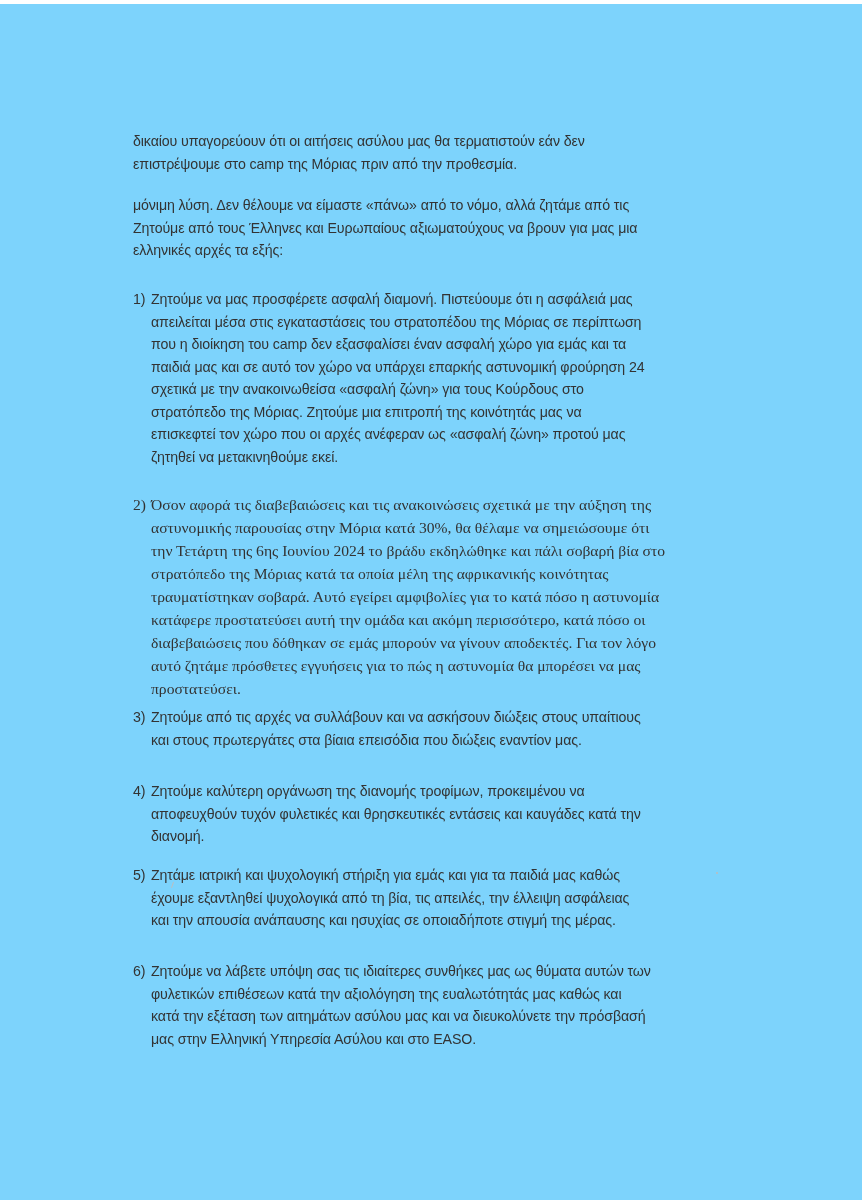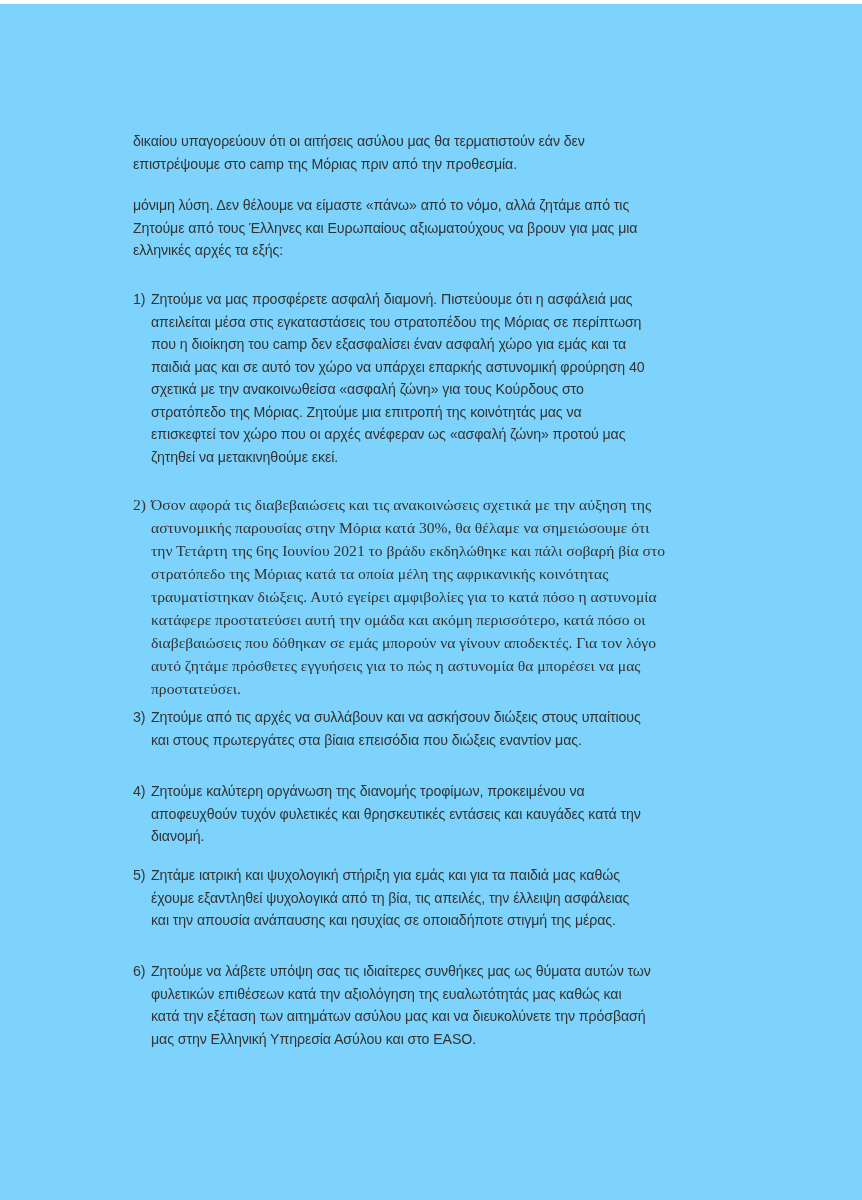--- a/index.html
+++ b/index.html
@@ -34,36 +34,36 @@
     <span class="p-line">Ζητούμε από τους Έλληνες και Ευρωπαίους αξιωματούχους να βρουν για μας μια</span>
     <span class="p-line">ελληνικές αρχές τα εξής:</span>
   </div>
 
   <div class="item sans" style="top:284px;">
     <span class="num p-line">1)</span>
     <div class="body">
       <span class="p-line">Ζητούμε να μας προσφέρετε  ασφαλή διαμονή. Πιστεύουμε ότι η ασφάλειά μας</span>
       <span class="p-line">απειλείται μέσα στις εγκαταστάσεις του στρατοπέδου της Μόριας σε περίπτωση</span>
       <span class="p-line">που  η διοίκηση του camp  δεν εξασφαλίσει έναν ασφαλή χώρο για εμάς και τα</span>
-      <span class="p-line">παιδιά μας και σε  αυτό  τον χώρο να υπάρχει  επαρκής αστυνομική φρούρηση 40</span>
+      <span class="p-line">παιδιά μας και σε  αυτό  τον χώρο να υπάρχει  επαρκής αστυνομική φρούρηση 24</span>
       <span class="p-line">σχετικά με την ανακοινωθείσα «ασφαλή ζώνη» για τους Κούρδους στο</span>
       <span class="p-line">στρατόπεδο της Μόριας. Ζητούμε μια επιτροπή της κοινότητάς μας  να</span>
       <span class="p-line">επισκεφτεί τον χώρο  που οι αρχές ανέφεραν ως «ασφαλή ζώνη» προτού μας</span>
       <span class="p-line">ζητηθεί να μετακινηθούμε εκεί.</span>
     </div>
   </div>
 
   <div class="item serif serif-item" style="top:489px;">
     <span class="num p-line">2)</span>
     <div class="body">
       <span class="p-line">Όσον αφορά τις διαβεβαιώσεις και τις ανακοινώσεις σχετικά με την αύξηση της</span>
       <span class="p-line">αστυνομικής παρουσίας στην Μόρια κατά 30%, θα θέλαμε να  σημειώσουμε ότι</span>
-      <span class="p-line">την Τετάρτη  της 6ης Ιουνίου 2021 το βράδυ εκδηλώθηκε και πάλι σοβαρή βία στο</span>
+      <span class="p-line">την Τετάρτη  της 6ης Ιουνίου 2024 το βράδυ εκδηλώθηκε και πάλι σοβαρή βία στο</span>
       <span class="p-line">στρατόπεδο της Μόριας κατά τα οποία μέλη της αφρικανικής κοινότητας</span>
-      <span class="p-line">τραυματίστηκαν διώξεις. Αυτό εγείρει  αμφιβολίες για το κατά πόσο η αστυνομία</span>
+      <span class="p-line">τραυματίστηκαν σοβαρά. Αυτό εγείρει  αμφιβολίες για το κατά πόσο η αστυνομία</span>
       <span class="p-line">κατάφερε προστατεύσει αυτή την ομάδα  και ακόμη περισσότερο, κατά πόσο οι</span>
       <span class="p-line">διαβεβαιώσεις που δόθηκαν σε εμάς μπορούν να γίνουν αποδεκτές. Για τον λόγο</span>
       <span class="p-line">αυτό ζητάμε πρόσθετες εγγυήσεις για το πώς η αστυνομία θα μπορέσει να μας</span>
       <span class="p-line">προστατεύσει.</span>
     </div>
   </div>
 
   <div class="item sans" style="top:702px;">
     <span class="num p-line">3)</span>
     <div class="body">

